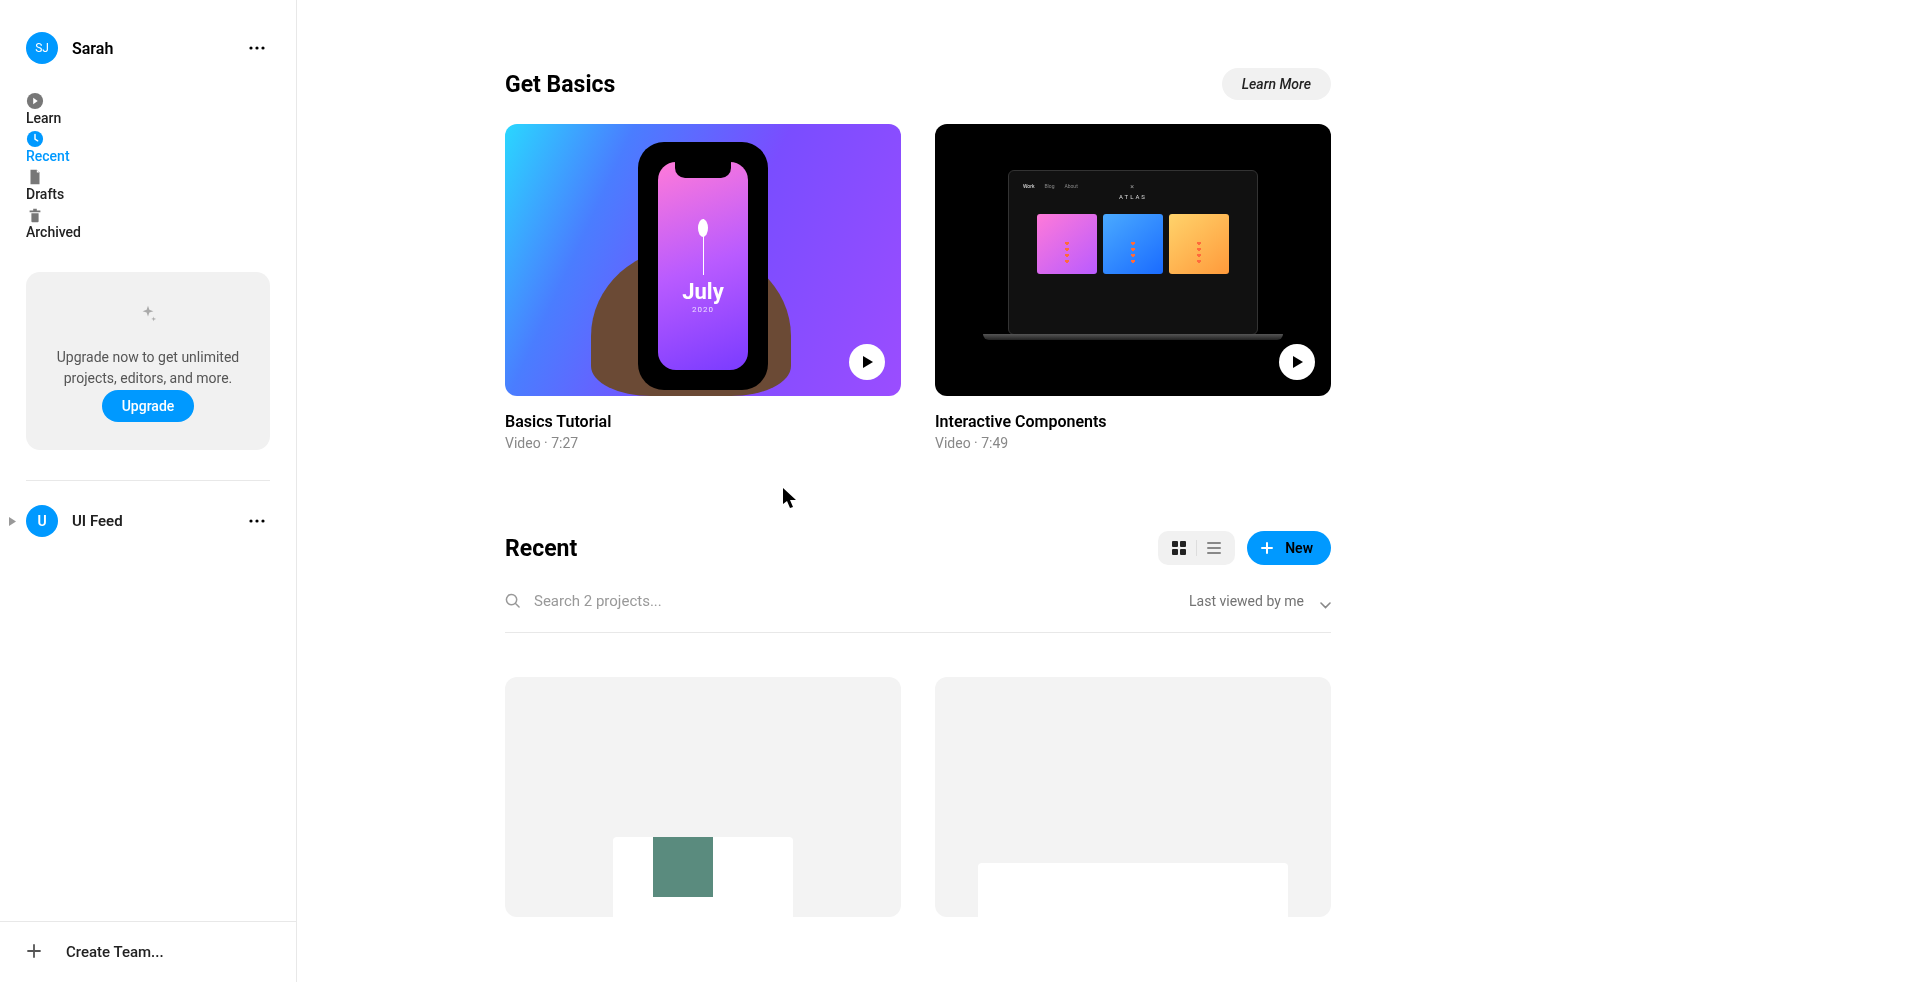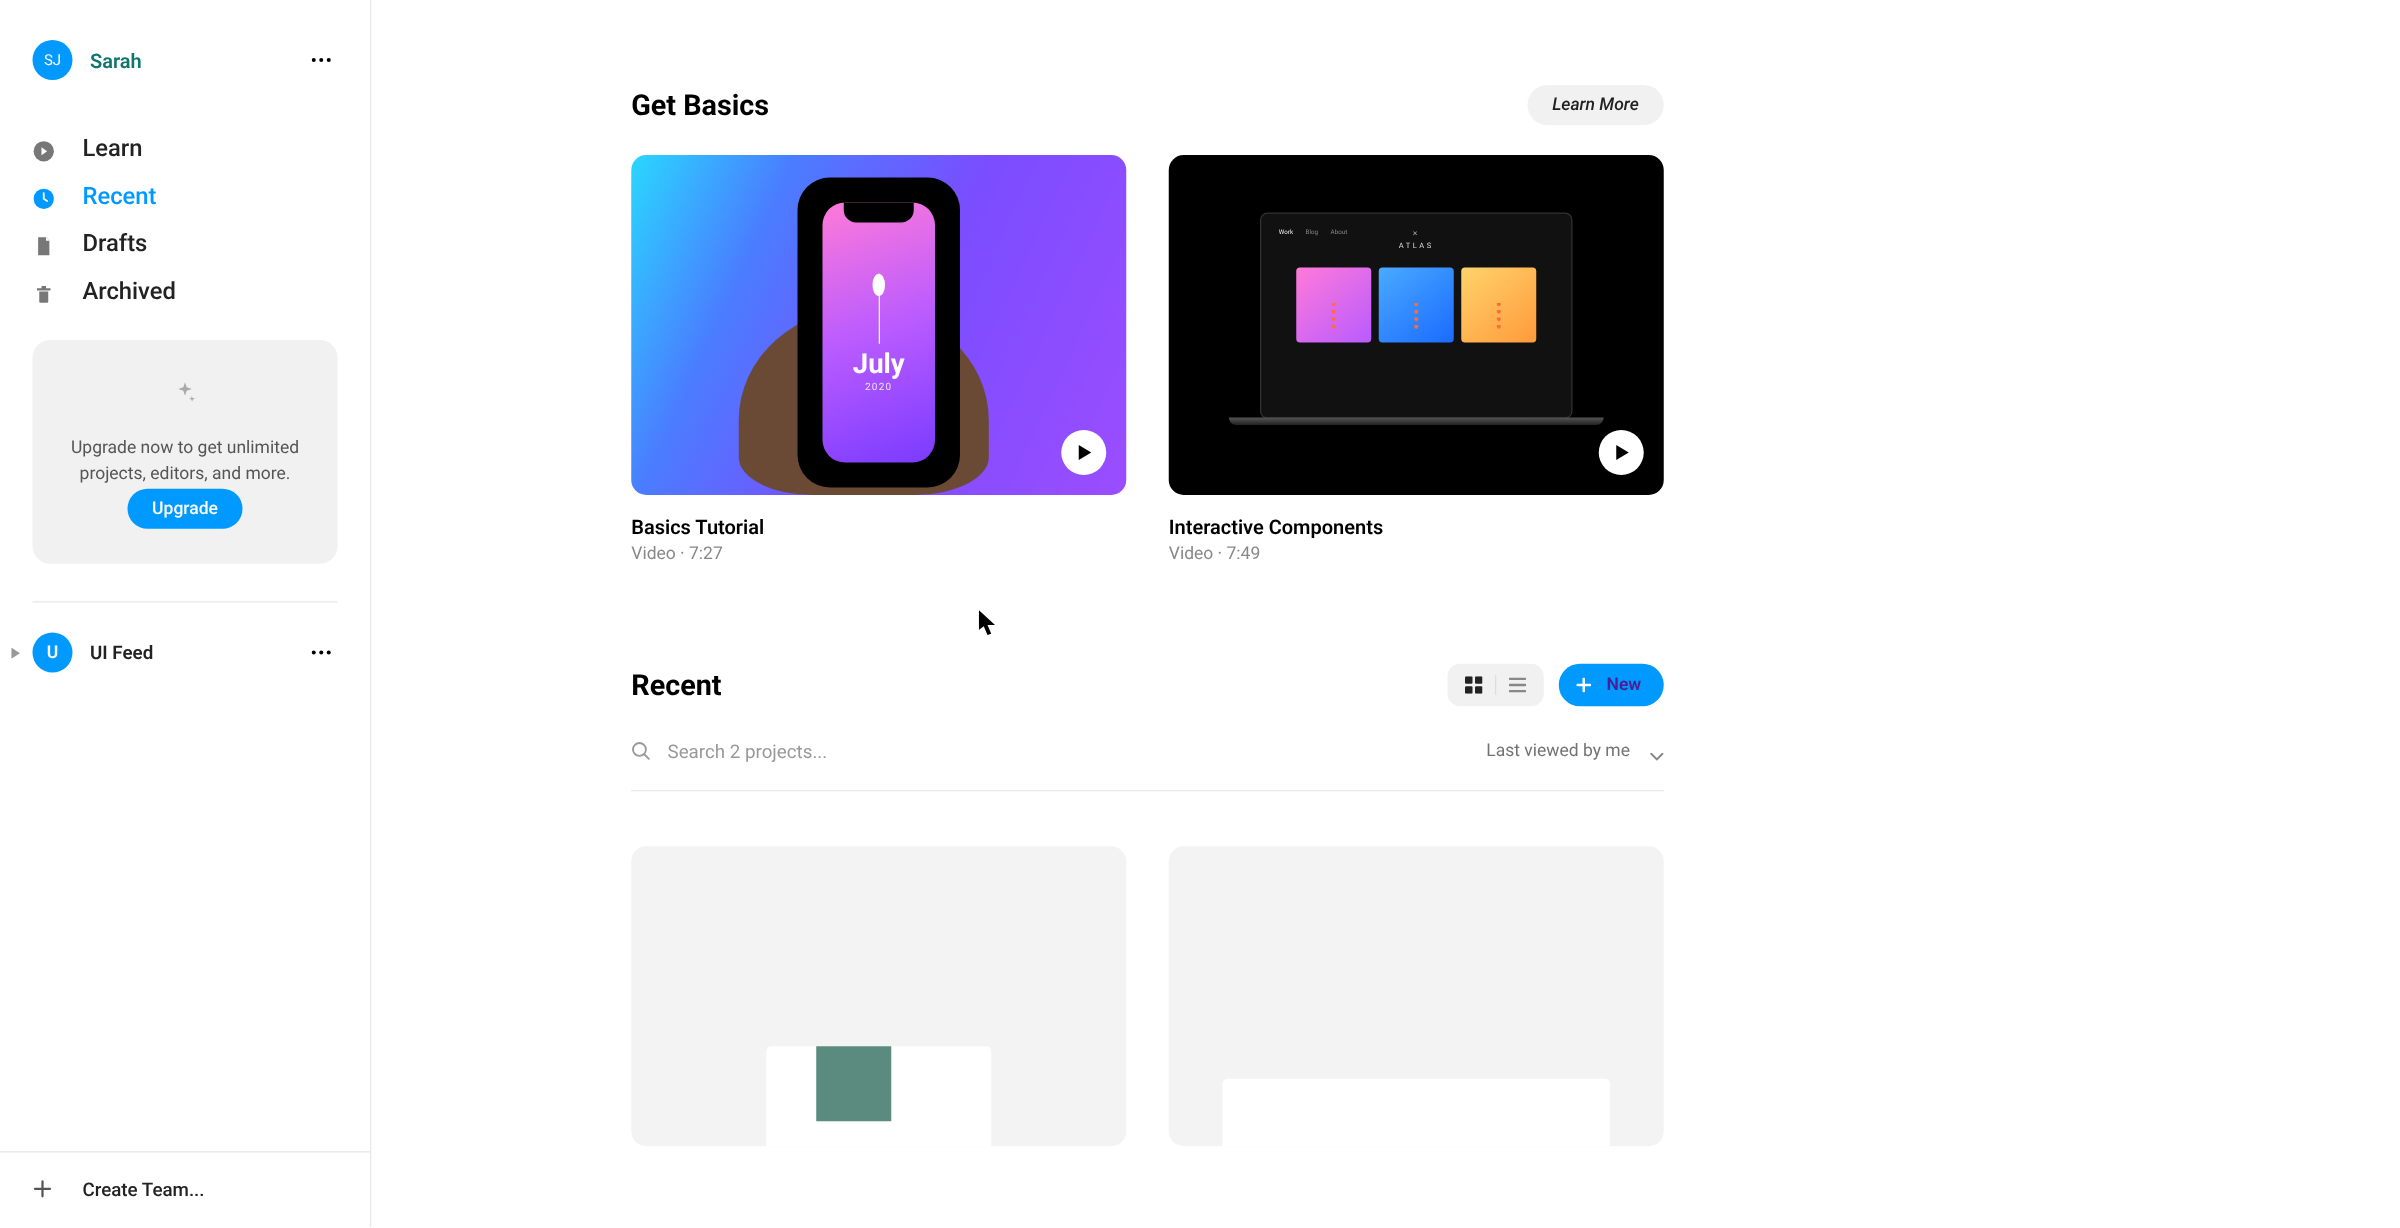--- a/index.html
+++ b/index.html
@@ -42,46 +42,47 @@
       font-weight: 400;
       display: flex;
       align-items: center;
       justify-content: center;
       margin-right: 14px;
       flex-shrink: 0;
     }
     .profile-name {
       font-weight: 600;
       font-size: 16px;
-      color: #0f766e;
+      color: #000000;
       flex: 1;
     }
     .dots-btn {
       width: 26px;
       height: 26px;
       display: flex;
       align-items: center;
       justify-content: center;
       color: #333;
       cursor: pointer;
     }
     .nav-list {
       list-style: none;
       padding: 0 12px;
     }
     .nav-item {
       display: flex;
-      align-items: flex-end;
+      align-items: flex-start;
       height: 38px;
       padding: 0 14px;
       border-radius: 6px;
-      font-size: 19px;
+      font-size: 14px;
       font-weight: 500;
       color: #222;
       cursor: pointer;
+      flex-direction: column;
     }
     .nav-item.active {
       color: #0099ff;
     }
     .nav-item .nav-icon {
       width: 18px;
       height: 18px;
       margin-right: 22px;
       display: flex;
       align-items: center;
@@ -466,21 +467,21 @@
     }
     .view-toggle button.active{ color:#222; }
     .view-toggle .sep{
       width:1px;height:16px;background:#ddd;
     }
     .new-btn {
       display:flex;
       align-items:center;
       gap:12px;
       background:#0099ff;
-      color:#4c1d95;
+      color:#000000;
       border:none;
       border-radius:999px;
       height:34px;
       padding:0 18px 0 14px;
       font-size:14px;
       font-weight:600;
       cursor:pointer;
     }
 
     .search-row {

